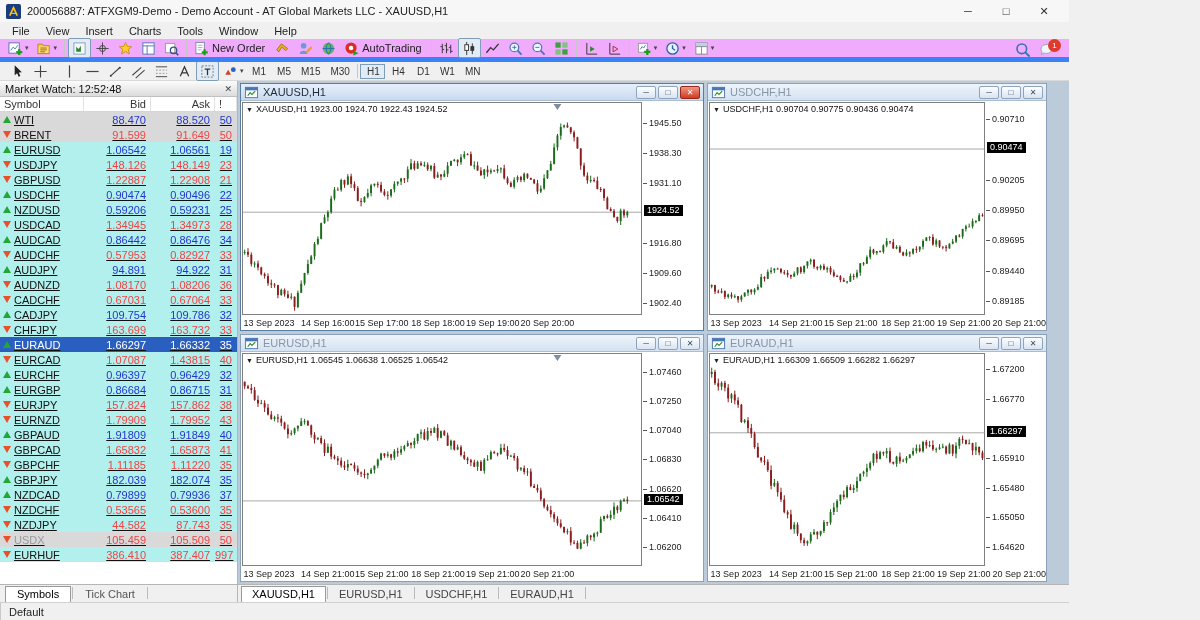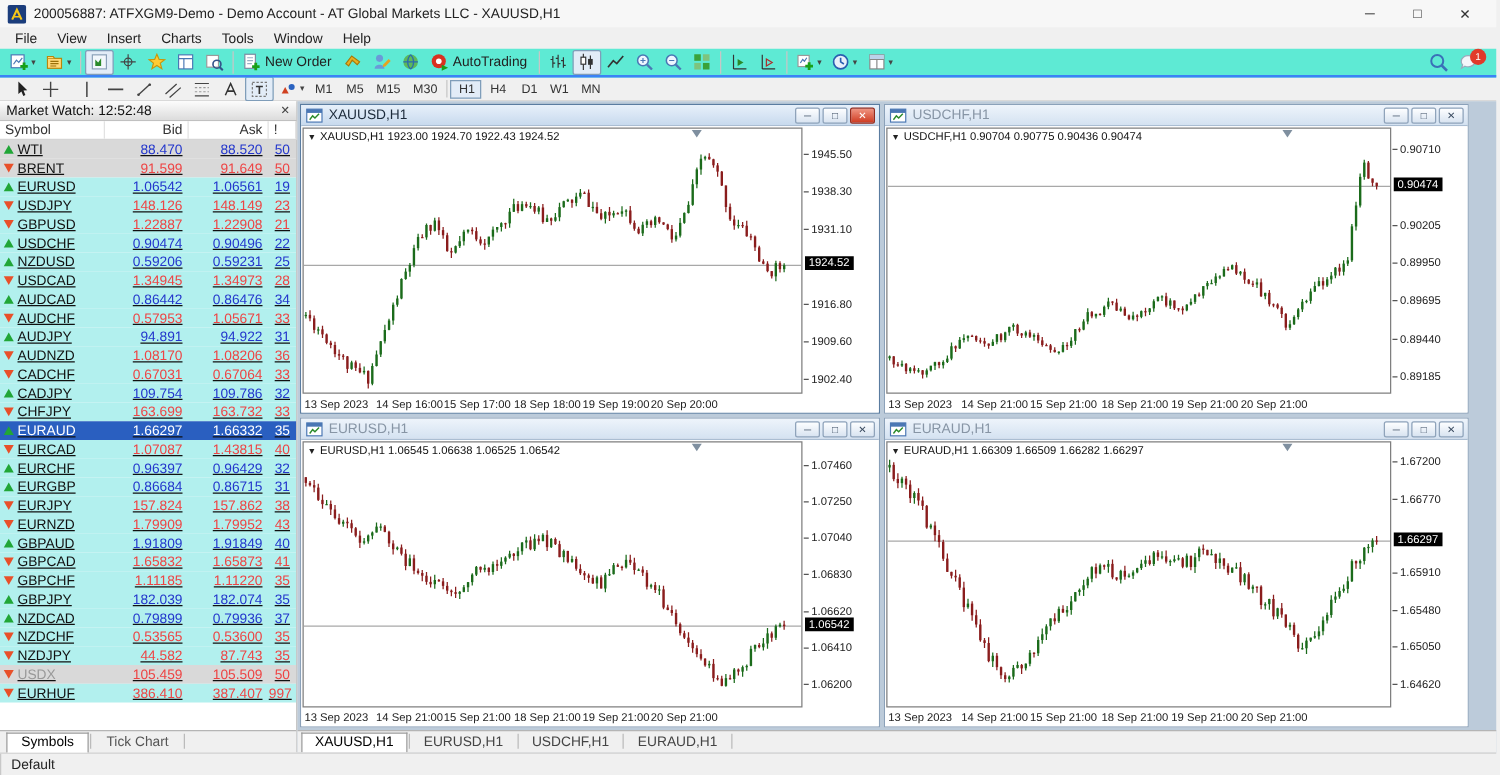--- a/index.html
+++ b/index.html
@@ -1,32 +1,32 @@
 <!DOCTYPE html>
 <html><head>
 <meta charset="utf-8">
 <style>
   * { box-sizing: border-box; margin: 0; padding: 0; }
   html,body { width:1200px; height:620px; overflow:hidden; }
   body { font-family:"Liberation Sans","DejaVu Sans",sans-serif; font-size:11px; color:#111; background:#f0f0f0; }
-  .app { width:1197px; height:620px; display:flex; flex-direction:column; }
+  .app { width:1069px; height:620px; display:flex; flex-direction:column; }
 
   
   .titlebar { height:22px; background:#f7f7f7; display:flex; align-items:center; padding:0 6px; gap:6px; flex:0 0 auto; }
   .titlebar .app-icon { width:15px; height:15px; display:inline-block; }
   .titlebar .title-text { font-size:11px; color:#222; white-space:nowrap; }
   .win-controls { margin-left:auto; display:flex; }
   .win-controls span { width:38px; text-align:center; font-size:11px; color:#333; cursor:default; }
 
   
   .menubar { height:17px; display:flex; align-items:center; background:#f0f0f0; padding-left:4px; flex:0 0 auto; }
   .menu-item { padding:1px 8px; color:#222; }
 
   
-  .toolbar { height:23px; display:flex; align-items:center; background:#5eead4; padding:0 4px; flex:0 0 auto; border-bottom:2px solid #3b82f6; position:relative; }
+  .toolbar { height:23px; display:flex; align-items:center; background:#f0abfc; padding:0 4px; flex:0 0 auto; border-bottom:5px solid #3b82f6; position:relative; }
   .tbtn { height:20px; display:flex; align-items:center; padding:1px 3px; border:1px solid transparent; border-radius:2px; gap:1px; }
   .tbtn.sel { background:#e2ecf7; border-color:#7f9db9; }
   .tbtn .ticon { width:15px; height:15px; display:inline-block; }
   .tbtn .tlabel { font-size:11px; color:#222; padding:0 2px; }
   .tbtn .drop { font-size:7px; color:#444; margin-left:1px; }
   .tsep { width:1px; height:18px; background:#c6c6c6; margin:0 3px; }
   .toolbar-right { position:absolute; right:10px; top:2px; display:flex; align-items:center; gap:8px; }
   .notif-wrap { position:relative; width:20px; height:18px; }
   .notif-badge { position:absolute; top:-2px; right:-2px; background:#e23a2a; color:#fff; width:13px; height:13px; border-radius:50%; font-size:8px; display:flex; align-items:center; justify-content:center; }
 
@@ -447,21 +447,21 @@
           </div>
           <div class="mw-row">
             <span class="sym"><i class="arr up"></i>AUDCAD</span>
             <span class="cell c-up">0.86442</span>
             <span class="cell c-up">0.86476</span>
             <span class="cell c-up">34</span>
           </div>
           <div class="mw-row">
             <span class="sym"><i class="arr dn"></i>AUDCHF</span>
             <span class="cell c-dn">0.57953</span>
-            <span class="cell c-dn">1.05671</span>
+            <span class="cell c-dn">0.82927</span>
             <span class="cell c-dn">33</span>
           </div>
           <div class="mw-row">
             <span class="sym"><i class="arr up"></i>AUDJPY</span>
             <span class="cell c-up">94.891</span>
             <span class="cell c-up">94.922</span>
             <span class="cell c-up">31</span>
           </div>
           <div class="mw-row">
             <span class="sym"><i class="arr dn"></i>AUDNZD</span>

